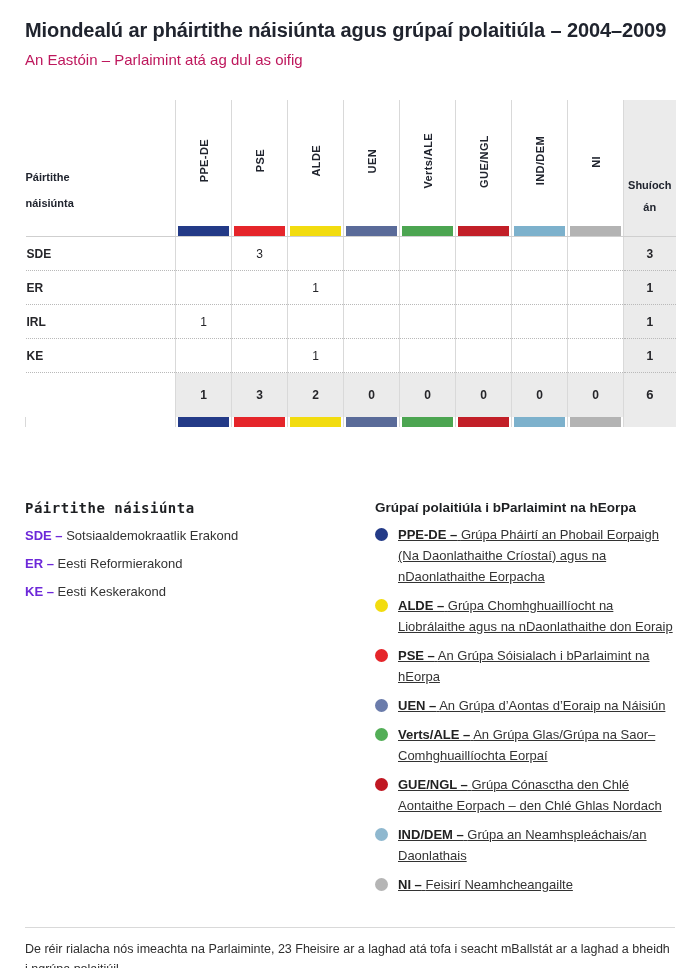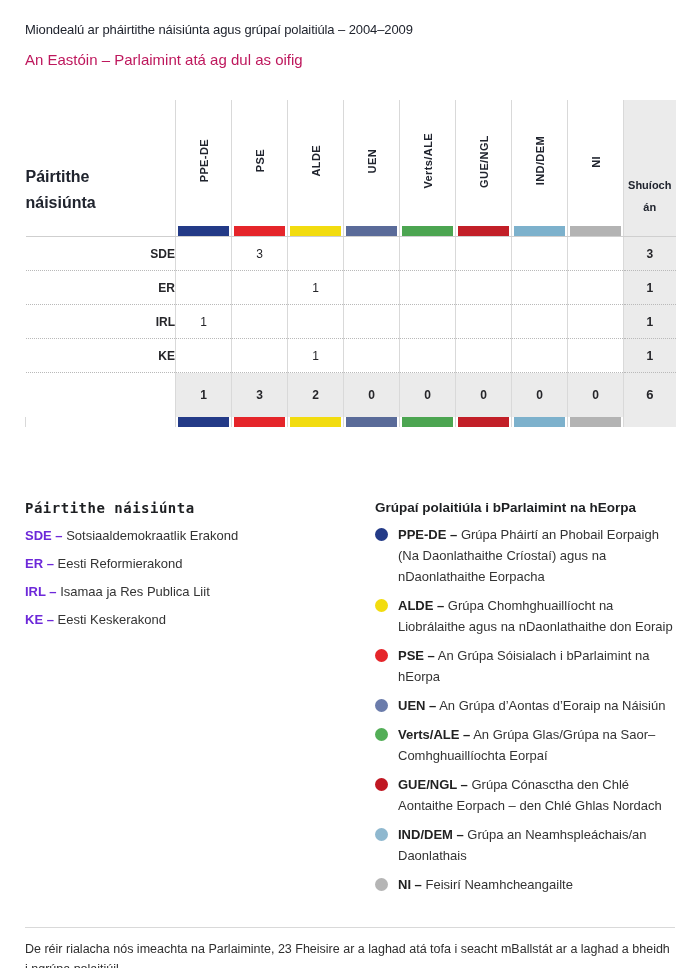--- a/index.html
+++ b/index.html
@@ -2,54 +2,54 @@
 <html><head>
 <meta charset="utf-8">
 <style>
   * { margin:0; padding:0; box-sizing:border-box; }
   body { background:#ffffff; }
   .page {
     width:700px; height:968px; background:#ffffff; overflow:hidden;
     font-family:"Liberation Sans", sans-serif; color:#222;
     padding:20px 25px 0 25px; position:relative;
   }
-  .title { font-size:13px; font-weight:normal; color:#20242e; letter-spacing:-0.1px; line-height:20px; }
+  .title { font-size:20px; font-weight:bold; color:#20242e; letter-spacing:-0.1px; line-height:20px; }
   .subtitle { margin-top:10px; font-size:15px; font-weight:normal; color:#be185d; line-height:20px; }
 
   
   table.matrix { margin-top:30px; border-collapse:collapse; table-layout:fixed; width:650px; }
   .matrix col.c-label { width:150px; }
   .matrix col.c-grp   { width:56px; }
   .matrix col.c-seat  { width:52px; }
 
   .matrix th, .matrix td { padding:0; font-family:"Liberation Sans", sans-serif; }
 
   th.h-label { height:126px; vertical-align:bottom; text-align:left;
-               font-size:16px; font-weight:bold; color:#20242e;
+               font-size:11px; font-weight:bold; color:#20242e;
                white-space:pre-line; line-height:26px; padding-bottom:10px; }
   th.h-rot   { height:126px; vertical-align:middle; text-align:center;
                border-left:1px solid #d9d9d9; }
   th.h-rot span { display:inline-block; writing-mode:vertical-rl; transform:rotate(180deg);
                   font-size:11px; font-weight:bold; letter-spacing:0.4px; color:#20242e; }
   th.h-seat  { height:126px; vertical-align:bottom; text-align:center;
                border-left:1px solid #d9d9d9; background:#ebebeb;
                font-size:11px; font-weight:bold; color:#20242e;
                word-break:break-all; line-height:22px; padding:0 3px 8px 3px; }
 
   tr.bar-row td { height:10px; border-left:1px solid #d9d9d9; border-bottom:1px solid #cfcfcf; }
   tr.bar-row td.no-b { border-left:none; }
   tr.bar-row td .bar { height:10px; margin:0 2px; }
   tr.bar-row td.seatcol { background:#ebebeb; }
   tr.bar-row2 td { height:10px; border-left:1px solid #d9d9d9; }
   tr.bar-row2 td .bar { height:10px; margin:0 2px; }
   tr.bar-row2 td.seatcol { background:#ebebeb; }
 
   tr.body-row td { height:34px; font-size:12px; text-align:center; color:#26262a;
                    border-left:1px solid #d9d9d9; }
-  tr.body-row td.rowlabel { text-align:right; font-weight:bold; border-left:none; padding-left:1px; }
+  tr.body-row td.rowlabel { text-align:left; font-weight:bold; border-left:none; padding-left:1px; }
   tr.body-row td.seatcol { background:#ebebeb; font-weight:bold; }
   tr.body-row + tr.body-row td { border-top:1px dotted #b9b9b9;margin-left:48px; }
 
   tr.total-row td { height:44px; font-size:12px; font-weight:bold; text-align:center;
                     color:#26262a; border-left:1px solid #d9d9d9;
                     background:#ebebeb; border-top:1px dotted #b9b9b9; }
   tr.total-row td.rowlabel { background:#ffffff; border-left:none; }
   tr.total-row td.seatcol { font-size:13px; }
 
   
@@ -57,21 +57,21 @@
   .leg-left { width:330px; flex:none; }
   .leg-left .leg-head { font-family:"DejaVu Sans Mono", monospace; font-size:14px;
                         font-weight:bold; color:#1d1f22; line-height:18px; letter-spacing:0.5px; }
   .leg-left .item { margin-top:10px; font-size:13px; color:#333; line-height:18px; }
   .leg-left .item b { color:#6d28d9; }
 
   .leg-right { width:300px; margin-left:20px; }
   .leg-right .leg-head { font-size:13.5px; font-weight:bold; color:#1d1f22; line-height:17px; }
   .leg-right .gitem { display:flex; margin-top:8px; }
   .leg-right .dot { width:13px; height:13px; border-radius:50%; flex:none; margin:4px 10px 0 0; }
-  .leg-right .gtext { font-size:13px; color:#333; line-height:21px; }
+  .leg-right .gtext { font-size:13px; color:#333; line-height:21px;text-decoration:underline; }
   .leg-right .gtext b { color:#222; }
 
   
   .note-band { margin-top:32px; border-top:1px solid #d9d9d9; border-bottom:1px solid #d9d9d9;
                padding:11px 0; }
   .note-band .note { font-size:12.5px; color:#2e2e2e; line-height:20px; }
 </style>
 </head>
 <body>
 
@@ -226,21 +226,20 @@
       <td class="seatcol"></td>
     </tr>
   </tbody>
     </table>
 
   <div class="legends">
     <div class="leg-left">
       <div class="leg-head">Páirtithe náisiúnta</div>
       <div class="item"><b>SDE –</b> <span>Sotsiaaldemokraatlik Erakond</span></div>
       <div class="item"><b>ER –</b> <span>Eesti Reformierakond</span></div>
-      <div class="item"><b>IRL –</b> <span>Isamaa ja Res Publica Liit</span></div>
       <div class="item"><b>KE –</b> <span>Eesti Keskerakond</span></div>
     </div>
 
     <div class="leg-right">
       <div class="leg-head">Grúpaí polaitiúla i bParlaimint na hEorpa</div>
       <div class="gitem">
         <span class="dot" style="background: rgb(35, 58, 135);"></span>
         <span class="gtext"><b>PPE-DE –</b> <span>Grúpa Pháirtí an Phobail Eorpaigh (Na Daonlathaithe Críostaí) agus na nDaonlathaithe Eorpacha</span></span>
       </div>
       <div class="gitem">

